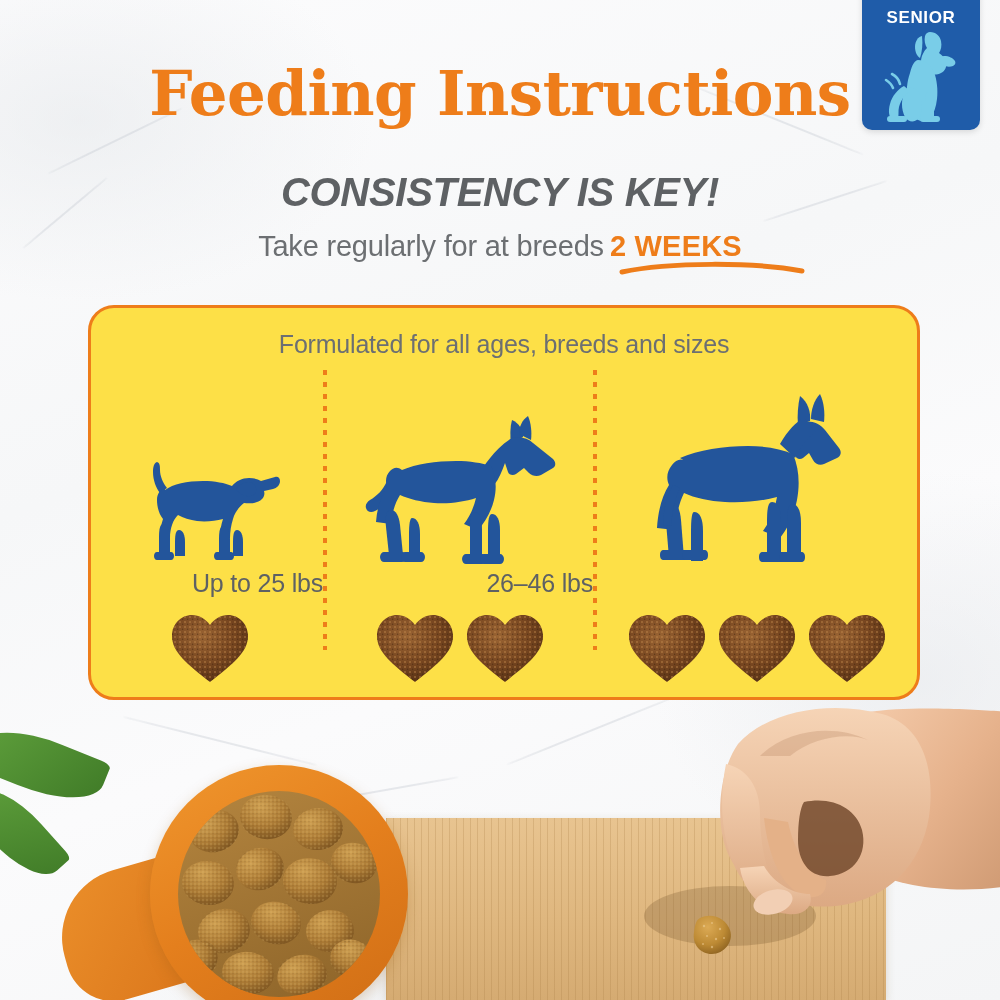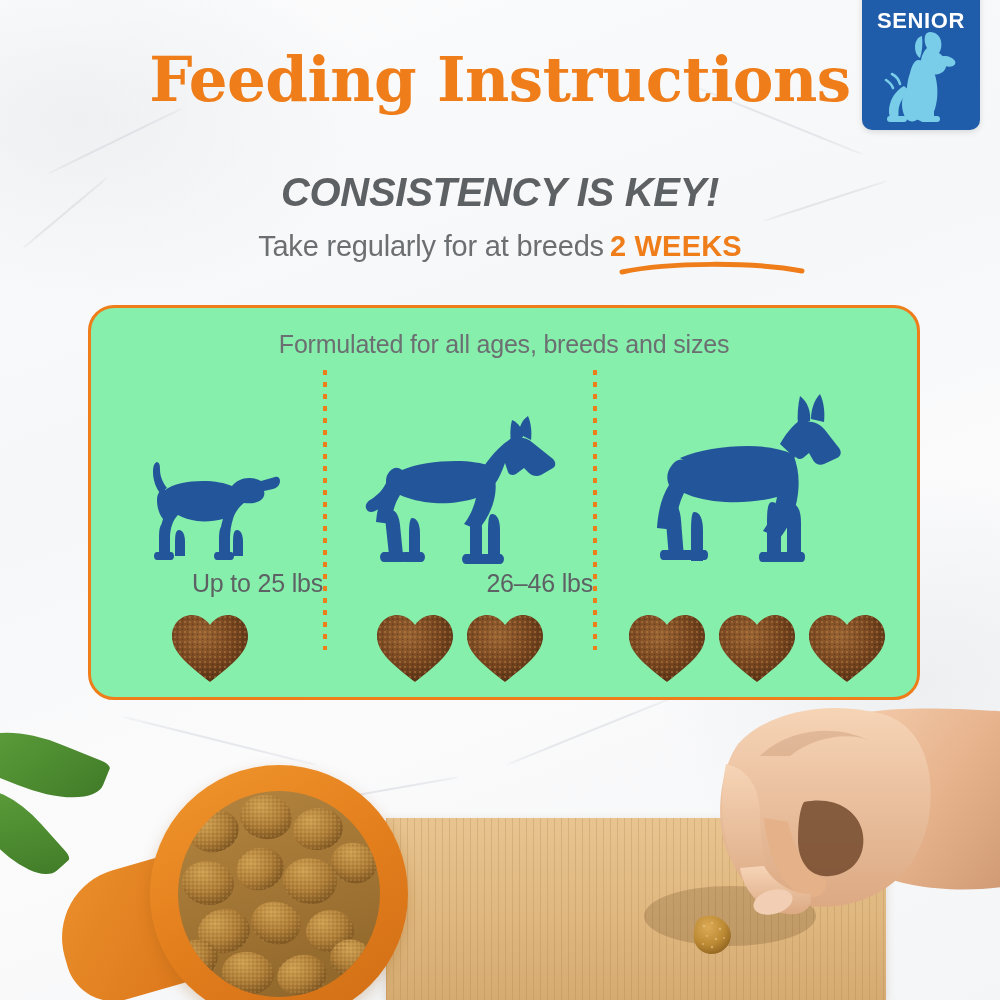--- a/index.html
+++ b/index.html
@@ -29,28 +29,28 @@
   
   #badge {
     position:absolute; left:862px; top:-14px; width:118px; height:144px;
     background:#1f5ca9; border-radius:10px;
     box-shadow:0 2px 6px rgba(0,0,0,.13);
     overflow:hidden;
   }
   #badge .btxt {
     position:absolute; top:22px; left:0; width:100%;
     text-align:center; color:#ffffff;
-    font-size:22px; font-weight:bold; letter-spacing:.6px;
+    font-size:17px; font-weight:bold; letter-spacing:.6px;
     font-family:"Liberation Sans", sans-serif;
   }
   #badge svg { position:absolute; left:16px; top:44px; }
 
   
   #title {
-    position:absolute; top:44px; left:0; width:1000px; text-align:center;
+    position:absolute; top:58px; left:0; width:1000px; text-align:center;
     font-family:"DejaVu Serif", serif;
     font-weight:bold; font-size:61px; color:#ee7d1a;
     letter-spacing:-.5px;
   }
   #subtitle {
     position:absolute; top:170px; left:0; width:1000px; text-align:center;
     font-size:40px; font-weight:bold; color:#5e6164; letter-spacing:-.3px;font-style:italic;
   }
   #tagline {
     position:absolute; top:230px; left:0; width:1000px; text-align:center;
@@ -58,21 +58,21 @@
   }
   #tagline .wk {
     color:#ee7d1a; font-weight:bold; letter-spacing:.2px;
     position:relative; display:inline-block; margin-left:6px;
   }
   #swoosh { position:absolute; left:619px; top:260px; }
 
   
   #card {
     position:absolute; left:88px; top:305px; width:832px; height:395px;
-    background:#86efac; border:3px solid #ee7d1a; border-radius:26px;
+    background:#fde047; border:3px solid #ee7d1a; border-radius:26px;
   }
   #card-note {
     position:absolute; top:22px; left:0; width:100%; text-align:center;
     font-size:25px; color:#6c6f72; letter-spacing:-.2px;
   }
 
   .divider {
     position:absolute; top:62px; width:4px; height:280px;
     background-image:linear-gradient(to bottom,#ee7d1a 0,#ee7d1a 5px, transparent 5px, transparent 12px);
     background-size:4px 12px; background-repeat:repeat-y;

